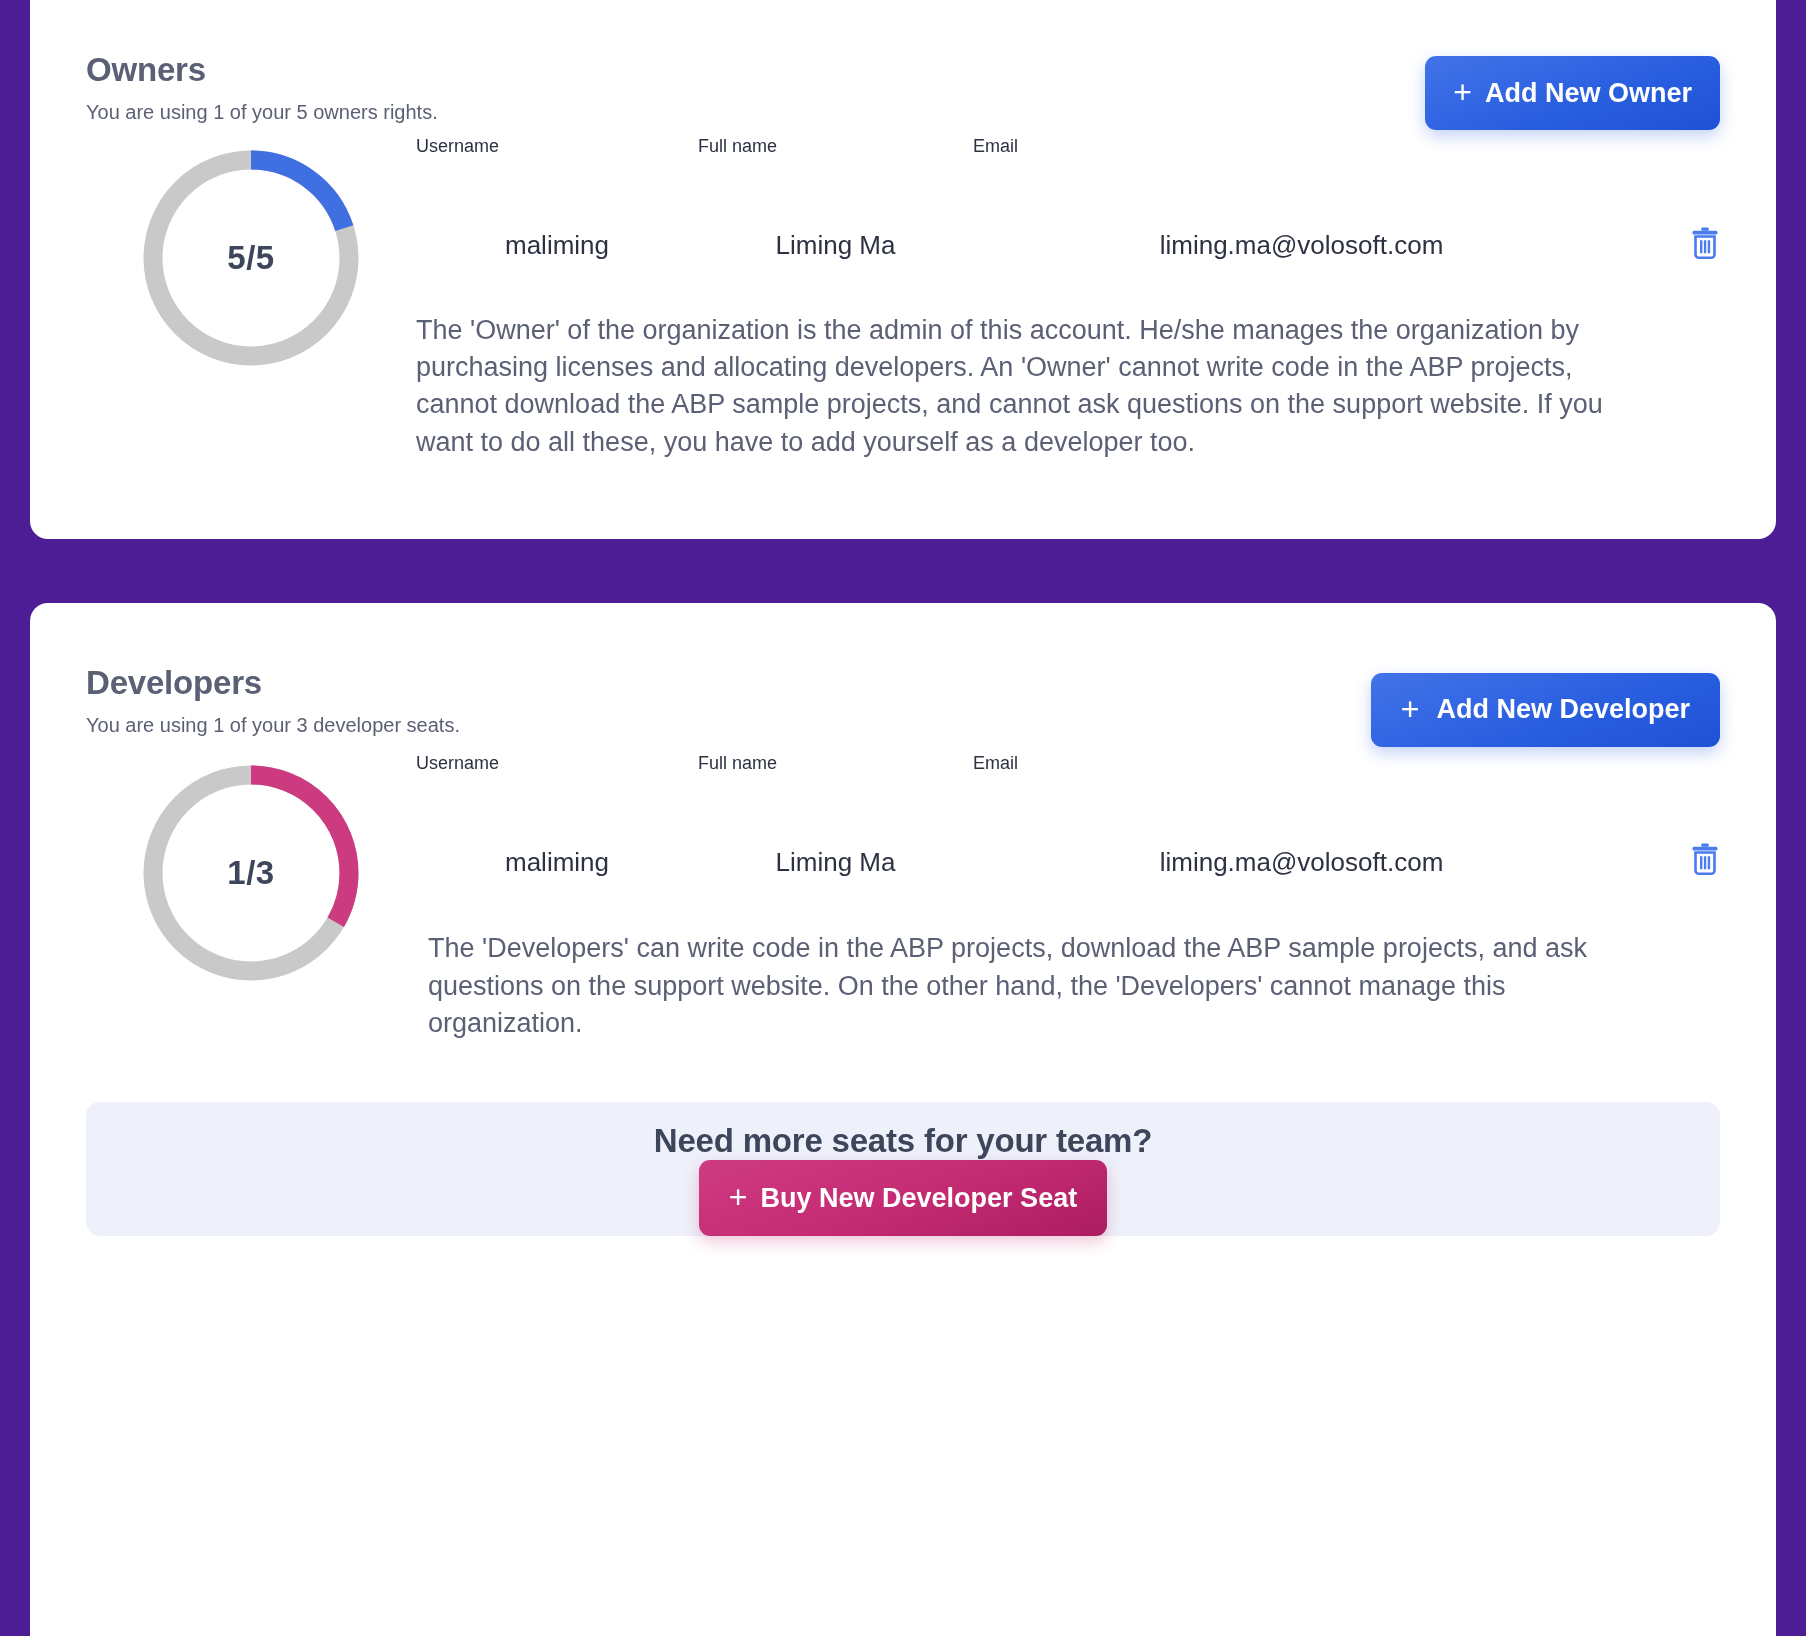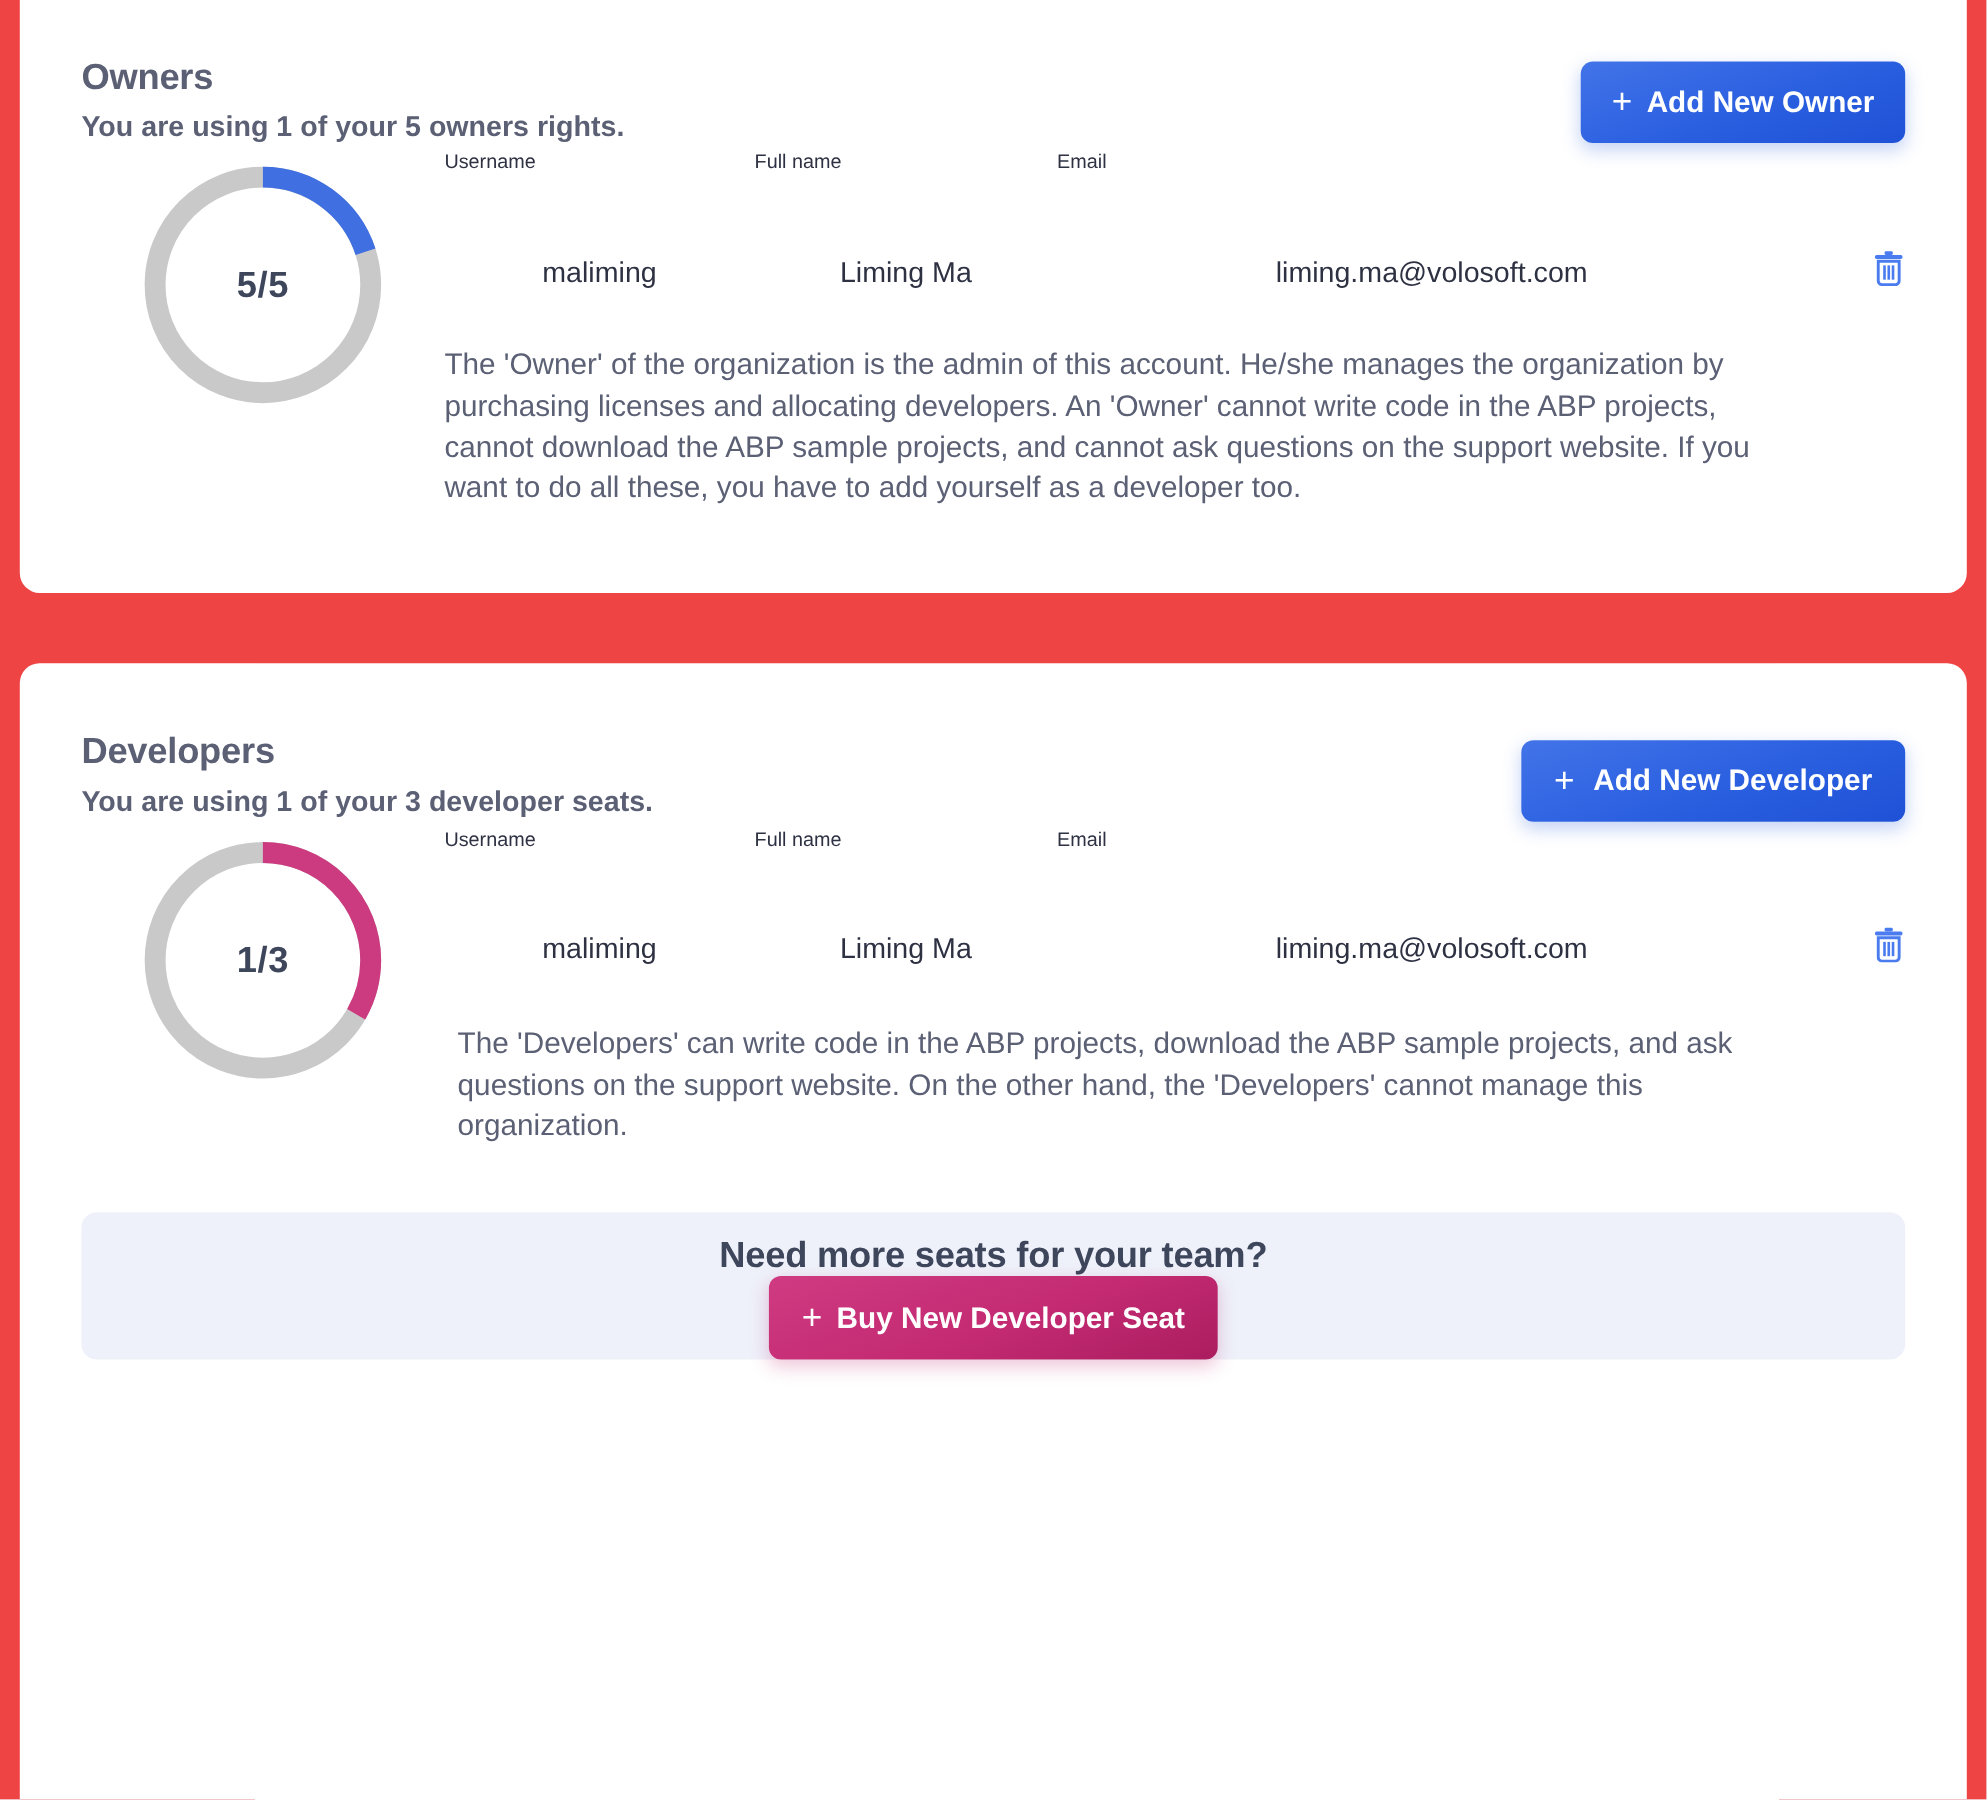--- a/index.html
+++ b/index.html
@@ -8,22 +8,22 @@
     width: 1806px;
     height: 1636px;
     background: #eef1fa;
     font-family: "Liberation Sans", sans-serif;
     -webkit-font-smoothing: antialiased;
   }
 
   .page {
     width: 1806px;
     height: 1636px;
-    background: #ef4444;
-    padding: 0 18px;
+    background: #4c1d95;
+    padding: 0 30px;
     display: flex;
     flex-direction: column;
     overflow: hidden;
     gap: 28px;
   }
 
   
   .card {
     background: #ffffff;
     border-radius: 18px;
@@ -56,25 +56,25 @@
 
   .sec-title {
     font-size: 33px;
     font-weight: bold;
     color: #5b6075;
     letter-spacing: -0.2px;
     line-height: 1.1;
   }
 
   .sec-sub {
-    font-size: 26px;
+    font-size: 20px;
     color: #5b6075;
     margin-top: 12px;
     line-height: 1.2;
-    font-weight: 700;
+    font-weight: 400;
   }
 
   
   .btn {
     border: none;
     cursor: pointer;
     color: #fff;
     font-family: "Liberation Sans", sans-serif;
     font-weight: bold;
     display: inline-flex;

